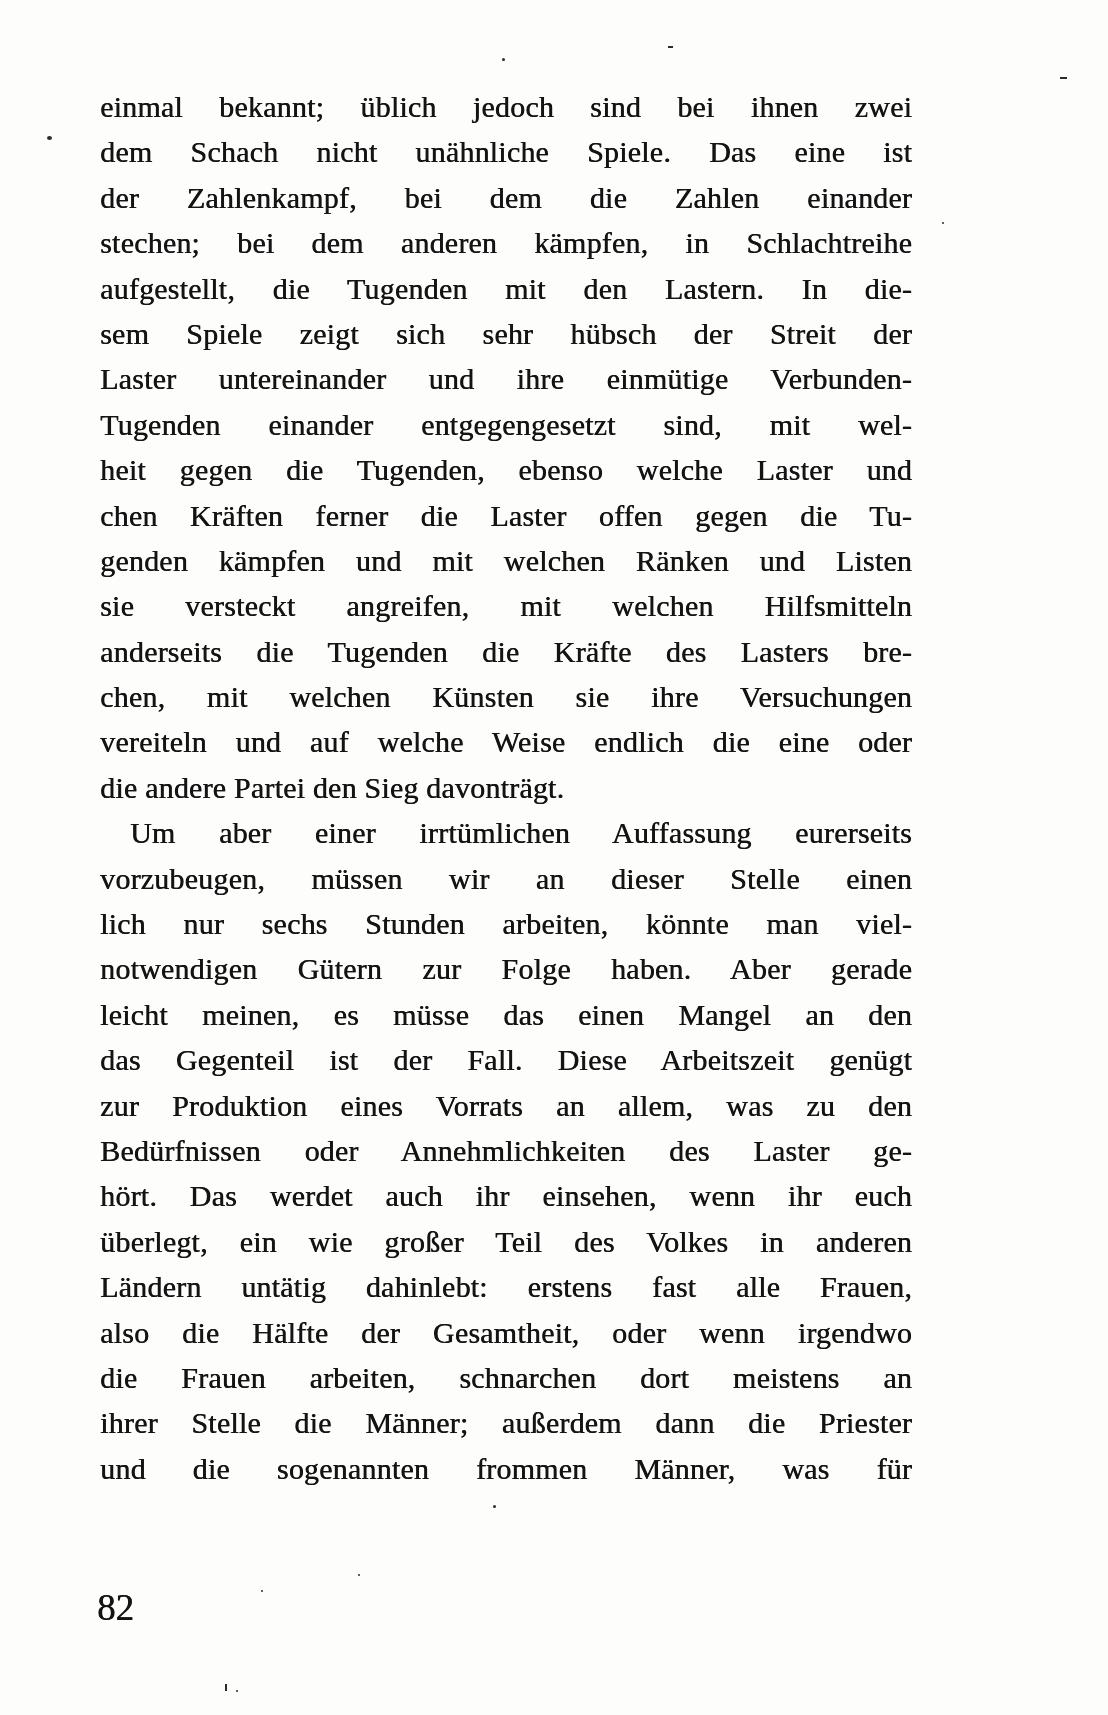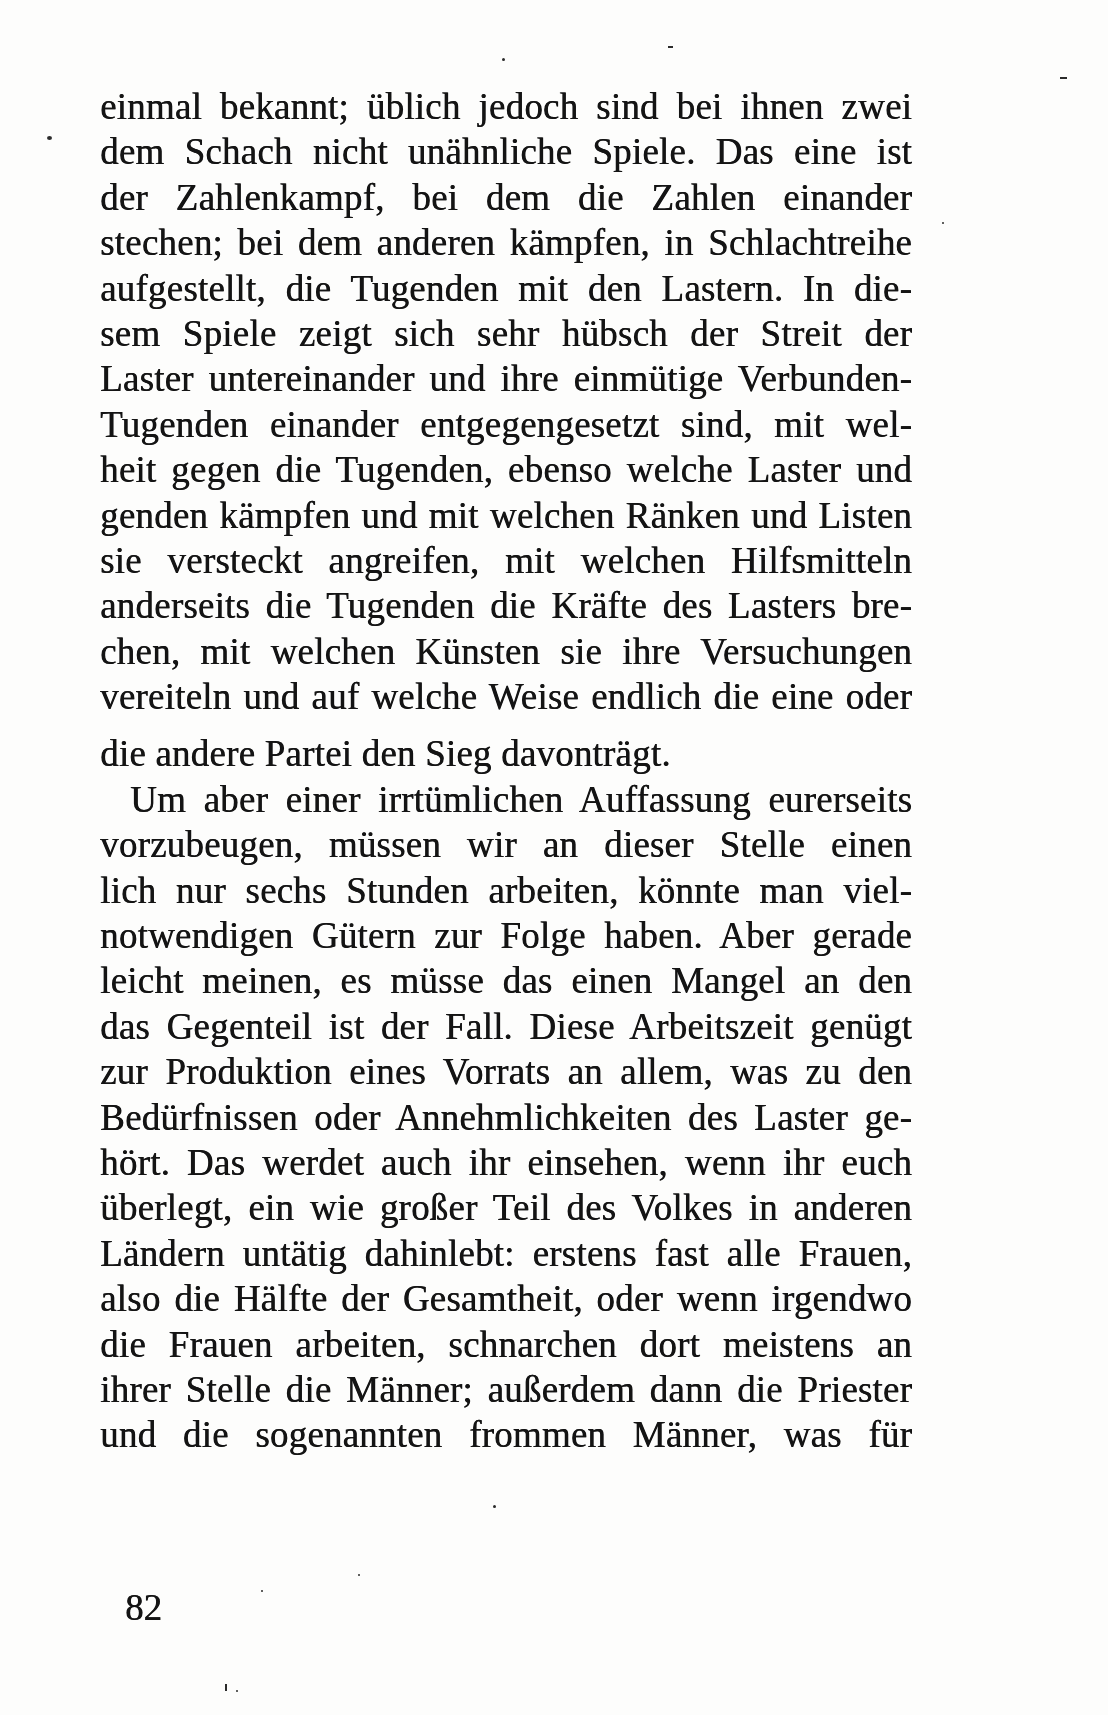--- a/index.html
+++ b/index.html
@@ -16,46 +16,44 @@
     font-family: "Liberation Serif", serif;
     color: #141414;
   }
   .text-block {
     position: absolute;
     left: 100px;
     top: 84px;
     width: 812px;
   }
   .line {
-    font-size: 37px;
+    font-size: 30px;
     line-height: 45.4px;
     height: 45.4px;
     text-align: justify;
     text-align-last: justify;
     letter-spacing: 0.2px;
     text-shadow: 0.5px 0 0 currentColor;
     white-space: normal;
     overflow: hidden;
   }
   .line.flush {
     text-align: left;
     text-align-last: left;
-    margin-top: 12px;
   }
   .line.indent {
     padding-left: 30px;
   }
   .page-number {
     position: absolute;
     left: 97px;
     top: 1586px;
     font-size: 37px;
     line-height: 44px;
     text-shadow: 0.6px 0 0 currentColor;
-    margin-left: 28px;
   }
   .speck {
     position: absolute;
     background: #2b2b2b;
     border-radius: 50%;
   }
   .dash {
     position: absolute;
     background: #2b2b2b;
   }
@@ -68,20 +66,21 @@
   <div class="text-block">
     <div class="line">einmal bekannt; üblich jedoch sind bei ihnen zwei</div>
     <div class="line">dem Schach nicht unähnliche Spiele. Das eine ist</div>
     <div class="line">der Zahlenkampf, bei dem die Zahlen einander</div>
     <div class="line">stechen; bei dem anderen kämpfen, in Schlachtreihe</div>
     <div class="line">aufgestellt, die Tugenden mit den Lastern. In die-</div>
     <div class="line">sem Spiele zeigt sich sehr hübsch der Streit der</div>
     <div class="line">Laster untereinander und ihre einmütige Verbunden-</div>
     <div class="line">Tugenden einander entgegengesetzt sind, mit wel-</div>
     <div class="line">heit gegen die Tugenden, ebenso welche Laster und</div>
+    <div class="line">chen Kräften ferner die Laster offen gegen die Tu-</div>
     <div class="line">genden kämpfen und mit welchen Ränken und Listen</div>
     <div class="line">sie versteckt angreifen, mit welchen Hilfsmitteln</div>
     <div class="line">anderseits die Tugenden die Kräfte des Lasters bre-</div>
     <div class="line">chen, mit welchen Künsten sie ihre Versuchungen</div>
     <div class="line">vereiteln und auf welche Weise endlich die eine oder</div>
     <div class="line flush">die andere Partei den Sieg davonträgt.</div>
     <div class="line indent">Um aber einer irrtümlichen Auffassung eurerseits</div>
     <div class="line">vorzubeugen, müssen wir an dieser Stelle einen</div>
     <div class="line">lich nur sechs Stunden arbeiten, könnte man viel-</div>
     <div class="line">notwendigen Gütern zur Folge haben. Aber gerade</div>

